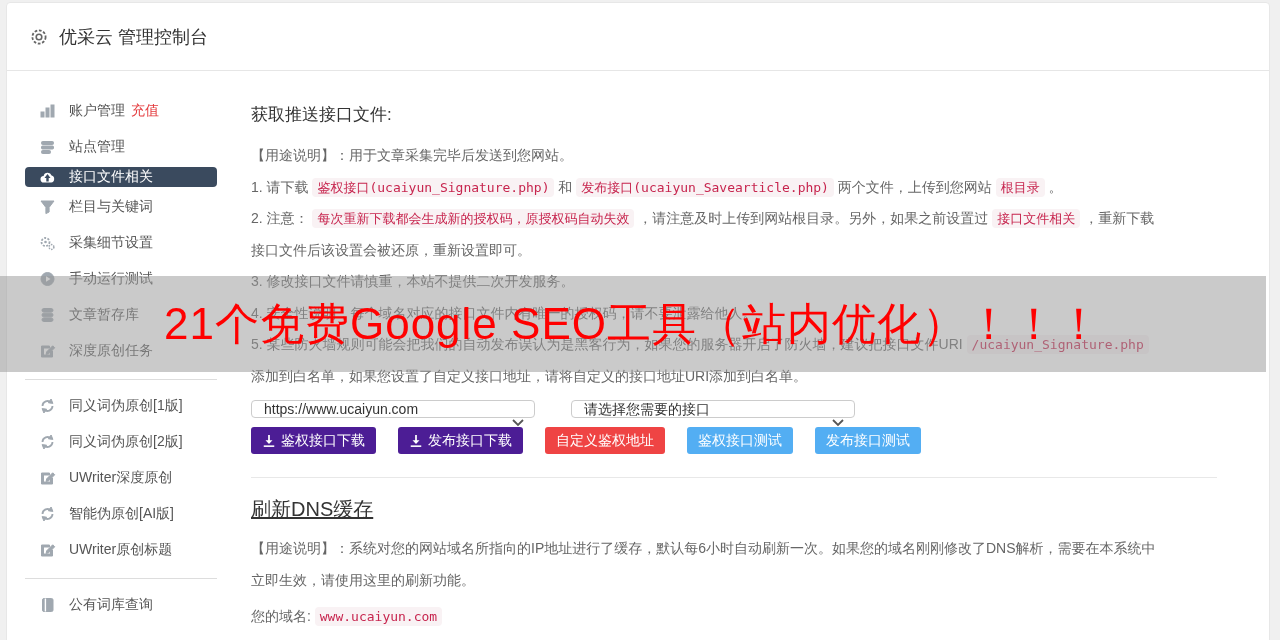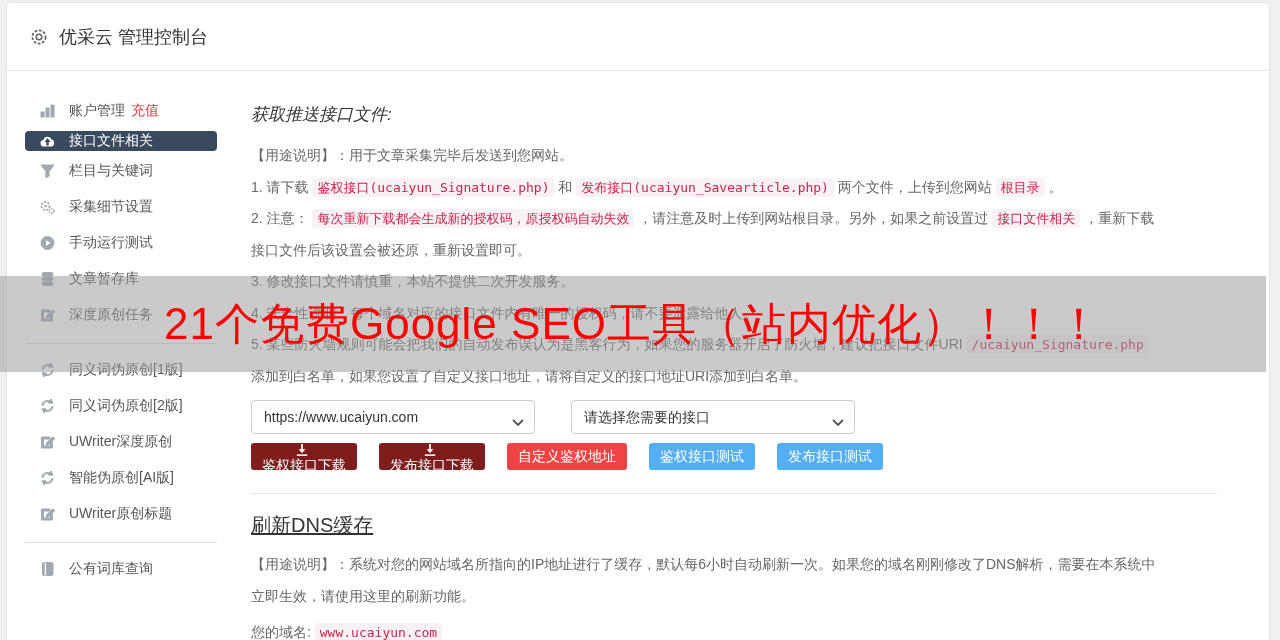--- a/index.html
+++ b/index.html
@@ -20,39 +20,39 @@
     font-size:14px; cursor:pointer; }
   .nav-item .ico { width:17px; height:16px; margin-right:13px; display:inline-flex; }
   .nav-item.active { background:#3a4a5e; border-radius:4px; color:#fff; height:20px; margin:2px 0; }
   .nav-badge { color:#e4393c; margin-left:6px; }
   .nav-divider { border-top:1px solid #ddd; margin:10px 0 8px 0; }
   svg.i { width:100%; height:100%; }
   .ic { fill:#a0a8b0; stroke:#a0a8b0; }
 
   
   .main { position:absolute; left:244px; top:96px; width:966px; }
-  h1.sec-title { font-size:17px; font-weight:400; color:#333; line-height:24px; margin-bottom:13px; padding-top:4px;font-style:italic; }
+  h1.sec-title { font-size:17px; font-weight:400; color:#333; line-height:24px; margin-bottom:13px; padding-top:4px; }
   p.para { font-size:14px; color:#666; line-height:31.5px; max-width:905px; }
   .chip { font-family:"DejaVu Sans Mono",monospace; font-size:13px; color:#c7254e;
     background:#f9f2f4; border-radius:4px; padding:2px 5px; }
 
   .selects-row { display:flex; gap:36px; margin-top:8px; }
   .select-wrap { position:relative; }
-  .select-wrap select { width:284px; height:34px; border:1px solid #ccc; border-radius:4px;
+  .select-wrap select { width:284px; height:18px; border:1px solid #ccc; border-radius:4px;
     background:#fff; font-size:14px; color:#333; padding:0 28px 0 12px;
     appearance:none; -webkit-appearance:none; -moz-appearance:none;
     font-family:"Liberation Sans","DejaVu Sans",sans-serif; }
   .select-wrap .chev { position:absolute; right:11px; top:13px; width:12px; height:8px; pointer-events:none; }
 
   .buttons-row { display:flex; gap:22px; margin-top:9px; align-items:center; }
   .btn { height:27px; border:none; border-radius:3px; color:#fff; font-size:14px;
     display:inline-flex; align-items:center; padding:0 11px; cursor:pointer;
     font-family:"Liberation Sans","DejaVu Sans",sans-serif; }
   .btn .dlico { width:14px; height:14px; margin-right:5px; }
-  .btn.green { background:#7f1d1d;flex-direction:column; }
+  .btn.green { background:#4c1d95; }
   .btn.orange { background:#ef4444;font-family:Liberation Serif, serif; }
   .btn.blue { background:#53aef3; }
 
   hr.divider { border:none; border-top:1px solid #e8e8e8; margin-top:23px; width:966px; }
   h2.dns-title { font-size:20px; font-weight:400; color:#333; margin-top:17px; line-height:28px;text-decoration:underline; }
   .dns-desc { margin-top:10px; }
   .domain-row { margin-top:5px; }
 
   
   .promo-band { position:absolute; left:0; top:276px; width:1266px; height:96px;
@@ -83,20 +83,32 @@
               <rect x="1.5" y="9" width="3" height="5"></rect>
               <rect x="6.5" y="5" width="3" height="9"></rect>
               <rect x="11.5" y="2" width="3" height="12"></rect>
             </g>
           </svg>
       </span>
       <span>账户管理</span>
       <span class="nav-badge">充值</span>
     </div>
 
+    <div class="nav-item">
+      <span class="ico">
+        <svg class="i" viewBox="0 0 16 16">
+            <g class="ic" stroke="none">
+              <rect x="2" y="2.5" width="12" height="3" rx="1"></rect>
+              <rect x="2" y="7" width="12" height="3" rx="1"></rect>
+              <rect x="2" y="11.5" width="9" height="3" rx="1"></rect>
+            </g>
+          </svg>
+      </span>
+      <span>站点管理</span>
+    </div>
 
     <div class="nav-item active">
       <span class="ico">
         <svg class="i" viewBox="0 0 16 16">
           <path fill="#fff" d="M4.5 13.5a3.3 3.3 0 0 1-.4-6.6 4.2 4.2 0 0 1 8-.4 3.6 3.6 0 0 1-.4 7z"></path>
           <polygon fill="#3a4a5e" points="8,5 11,9 9.2,9 9.2,12.5 6.8,12.5 6.8,9 5,9"></polygon>
         </svg>
       </span>
       <span>接口文件相关</span>
     </div>

